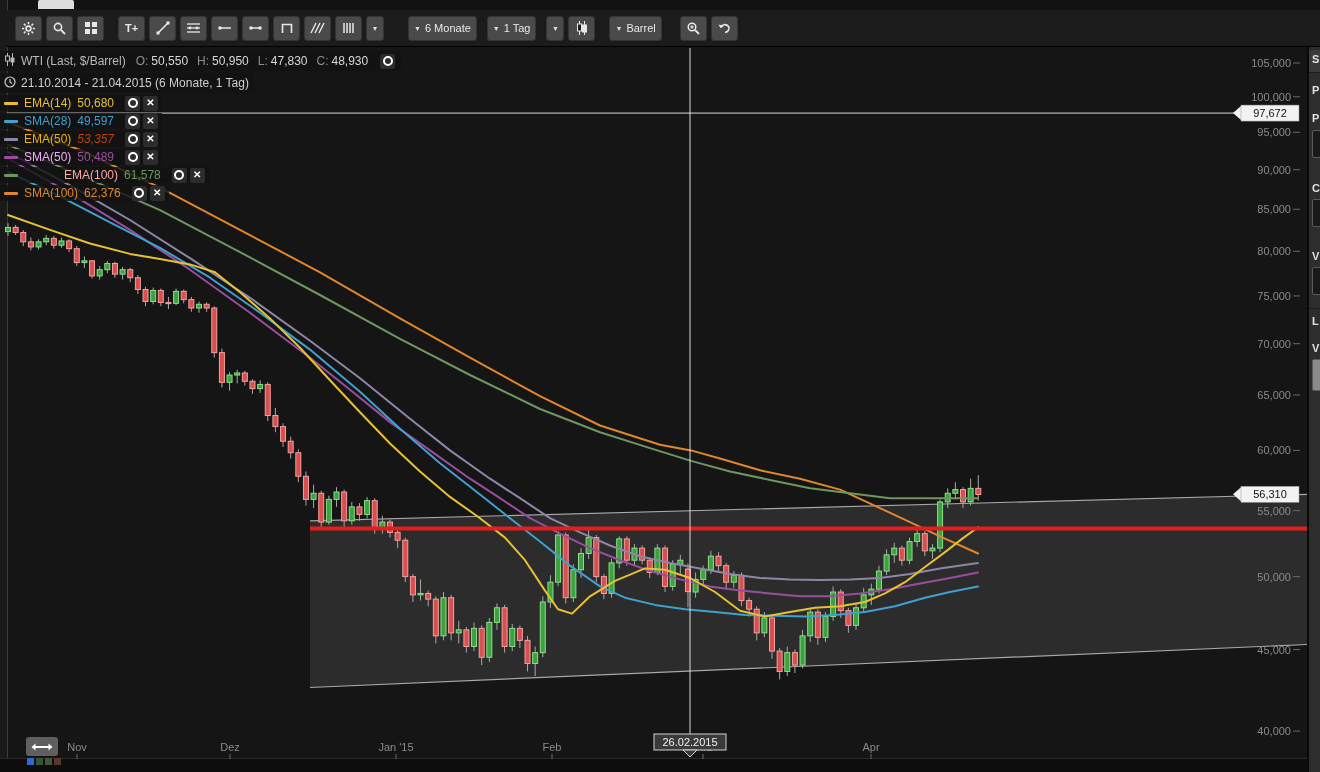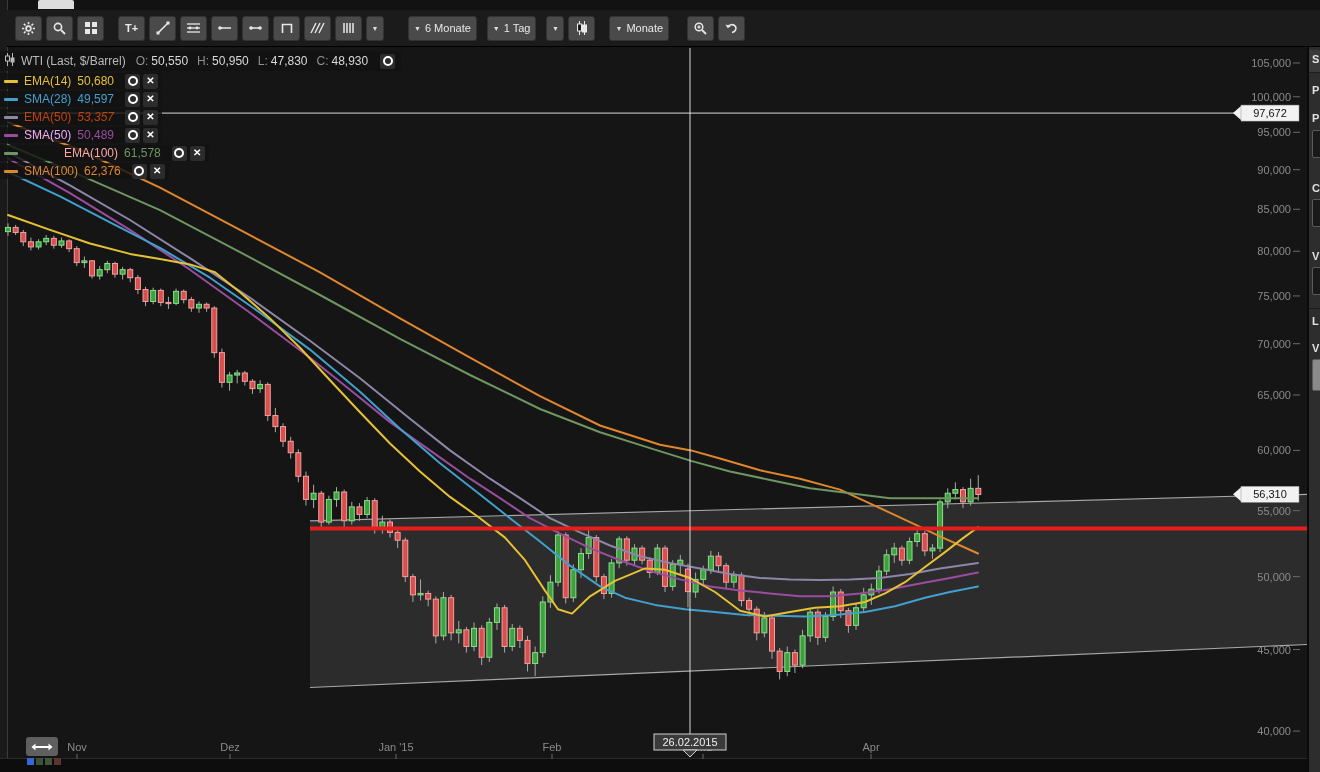--- a/index.html
+++ b/index.html
@@ -786,21 +786,21 @@
                 <line x1="4.5" y1="1" x2="4.5" y2="15"></line>
                 <line x1="9.5" y1="1" x2="9.5" y2="15"></line>
               </g>
               <rect x="2.5" y="4" width="4" height="7" fill="#1b1b1b" stroke="#e8e8e8"></rect>
               <rect x="7.5" y="5" width="4" height="7" fill="#e8e8e8" stroke="#e8e8e8"></rect>
             </svg>
           </span>
         </div>
       <div class="btn" style="margin-left:10px;">
           <span class="caret">▼</span>
-          <span class="lbl">Monate</span>
+          <span class="lbl">Barrel</span>
         </div>
     </div>
     <div class="tb-group" style="margin-left:4px;">
       <div class="btn">
           <span>
             <svg width="15" height="15" viewBox="0 0 15 15">
               <circle cx="6" cy="6" r="3.8" stroke="#e8e8e8" stroke-width="1.5" fill="none"></circle>
               <line x1="9" y1="9" x2="13" y2="13" stroke="#e8e8e8" stroke-width="1.8"></line>
               <line x1="4.2" y1="6" x2="7.8" y2="6" stroke="#e8e8e8" stroke-width="1.2"></line>
               <line x1="6" y1="4.2" x2="6" y2="7.8" stroke="#e8e8e8" stroke-width="1.2"></line>
@@ -836,20 +836,27 @@
           <span class="ohlc-v">50,950</span>
           <span class="ohlc-l">L:</span>
           <span class="ohlc-v">47,830</span>
           <span class="ohlc-l">C:</span>
           <span class="ohlc-v">48,930</span>
         </span>
       <span class="mini-btn">
           <span class="ring"></span>
         </span>
     </div>
+    <div class="chip">
+      <span style="margin-right:5px;"><svg width="12" height="12" viewBox="0 0 12 12">
+            <circle cx="6" cy="6" r="5" stroke="#cfcfcf" stroke-width="1.2" fill="none"></circle>
+            <path d="M6 3v3l2 1.5" stroke="#cfcfcf" stroke-width="1.2" fill="none"></path>
+          </svg></span>
+      <span class="daterange">21.10.2014 - 21.04.2015 (6 Monate, 1 Tag)</span>
+    </div>
     <div id="legend-holder">
         <div class="legend-row">
           <span class="dash" style="background: rgb(230, 193, 51);"></span>
           <span class="lg-name" style="color: rgb(230, 193, 51);">EMA(14)</span>
           <span class="lg-val" style="color: rgb(230, 193, 51);">50,680</span>
           <span class="mini-btn">
             <span class="ring"></span>
           </span>
           <span class="mini-btn">
             <span class="xglyph">✕</span>
@@ -861,21 +868,21 @@
           <span class="lg-val" style="color: rgb(65, 160, 206);">49,597</span>
           <span class="mini-btn">
             <span class="ring"></span>
           </span>
           <span class="mini-btn">
             <span class="xglyph">✕</span>
           </span>
         </div>
         <div class="legend-row">
           <span class="dash" style="background: rgb(142, 134, 168);"></span>
-          <span class="lg-name" style="color: #c2410c;">EMA(50)</span>
+          <span class="lg-name" style="color: #eab308;">EMA(50)</span>
           <span class="lg-val" style="color: #c2410c; font-style: italic;">53,357</span>
           <span class="mini-btn">
             <span class="ring"></span>
           </span>
           <span class="mini-btn">
             <span class="xglyph">✕</span>
           </span>
         </div>
         <div class="legend-row">
           <span class="dash" style="background: rgb(154, 77, 158);"></span>

